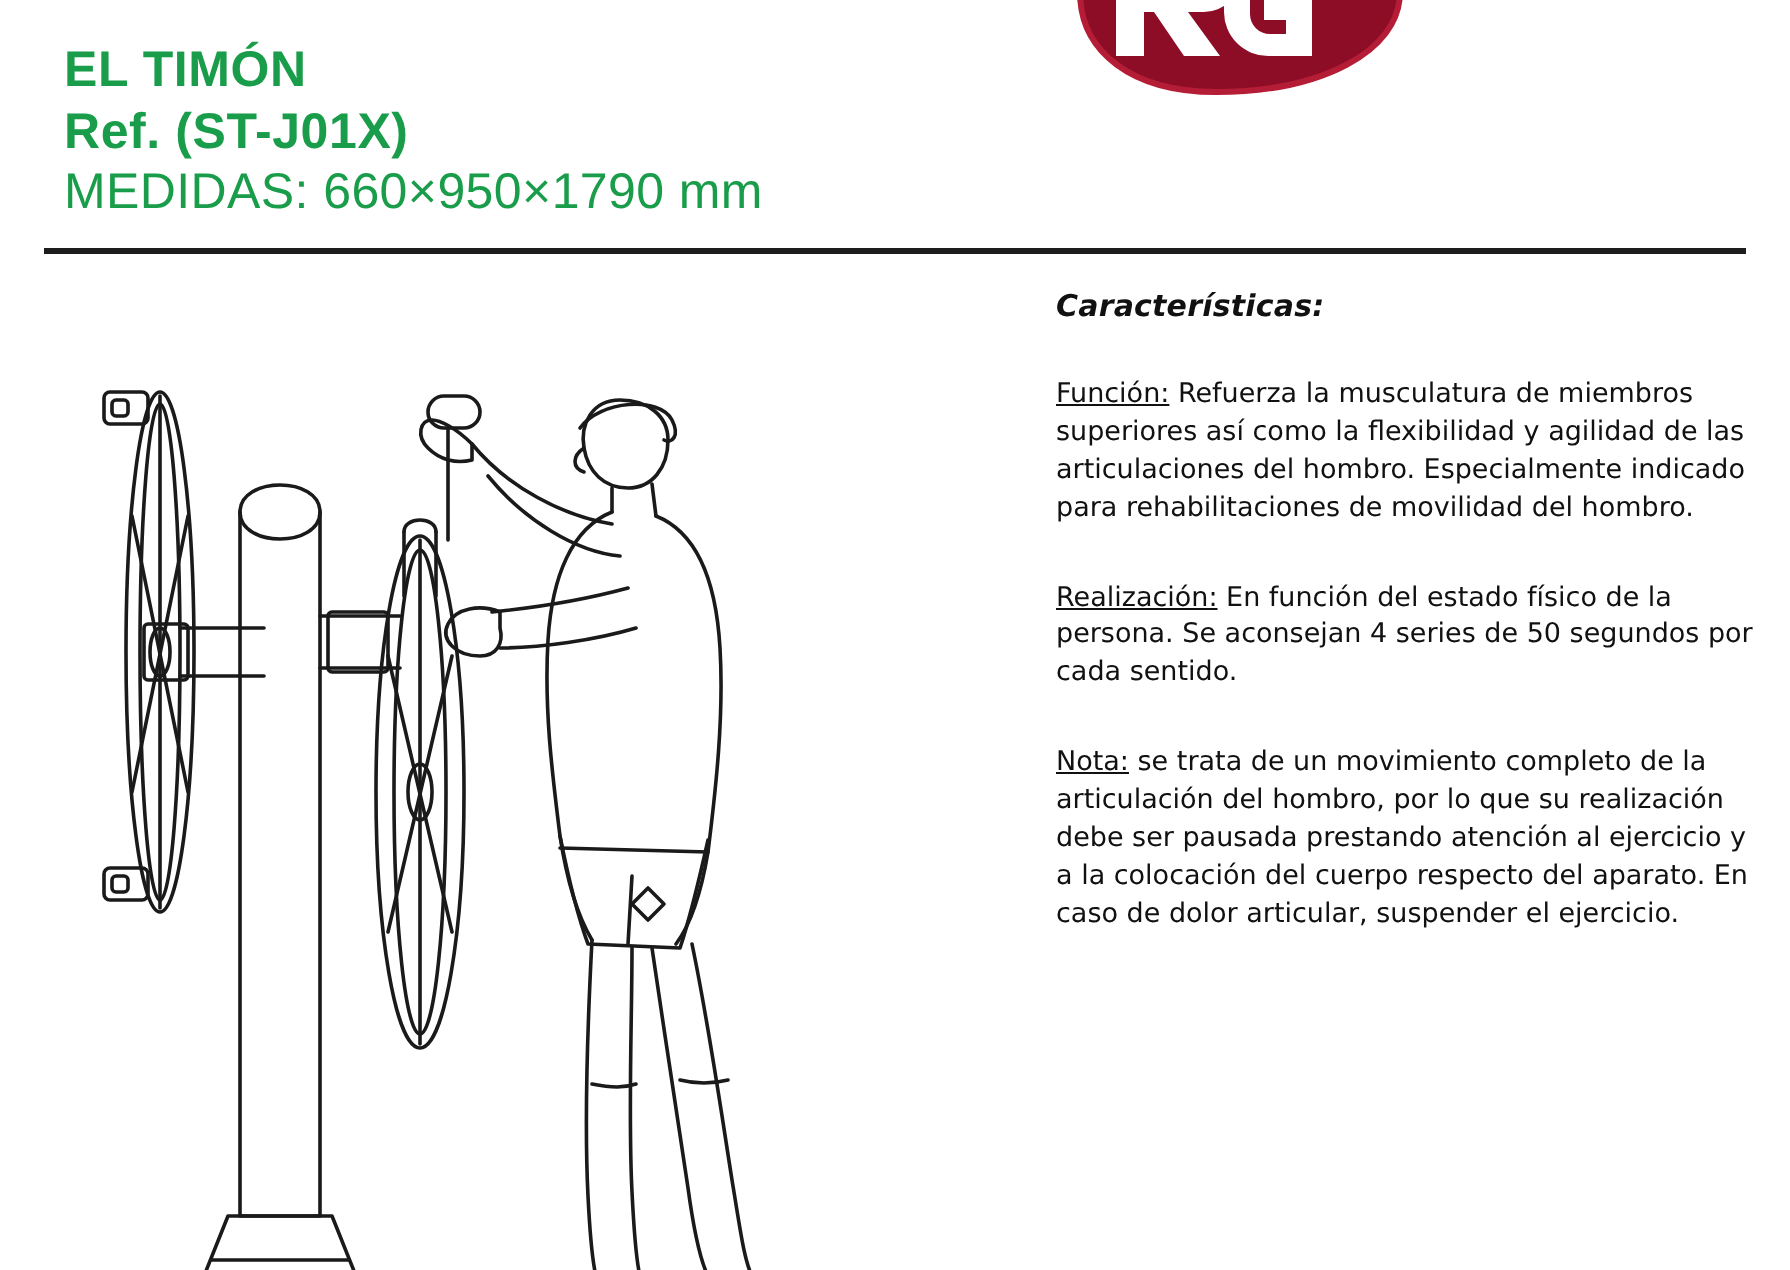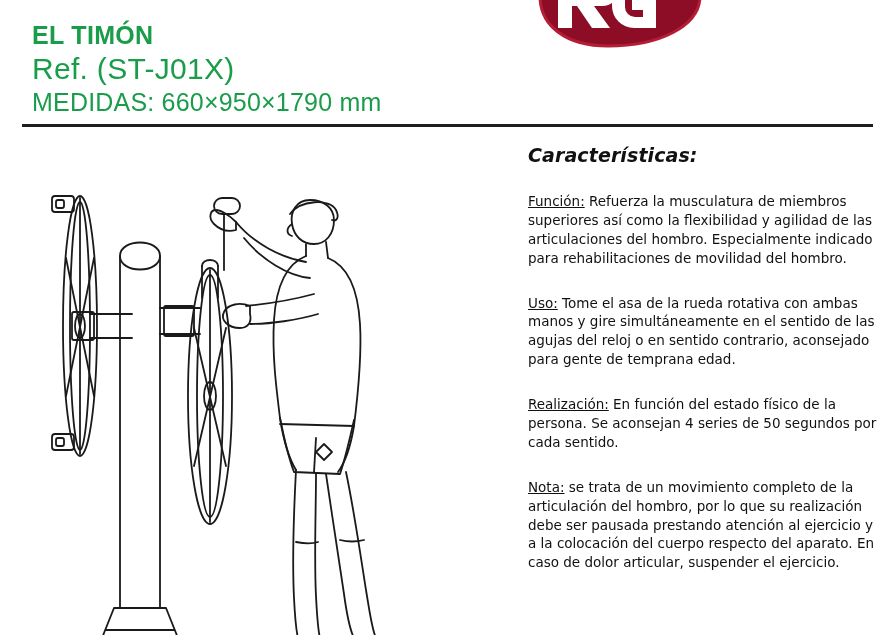--- a/index.html
+++ b/index.html
@@ -28,22 +28,22 @@
     top: 20px;
     color: #1a9d4a;
     line-height: 1.22;
   }
   #title-block .line1 {
     font-size: 25px;
     font-weight: bold;
     letter-spacing: 0.3px;
   }
   #title-block .line2 {
-    font-size: 30px;
-    font-weight: normal;
+    font-size: 25px;
+    font-weight: bold;
     letter-spacing: 0.3px;
   }
   #title-block .line3 {
     font-size: 25px;
     font-weight: normal;
     letter-spacing: 0.2px;
   }
 
   
   #logo {
@@ -85,21 +85,21 @@
   
   #specs {
     position: absolute;
     left: 528px;
     top: 14px;
     width: 350px;
     color: #111111;
     font-family: "DejaVu Sans", sans-serif;
   }
   #specs .heading {
-    font-size: 19px;
+    font-size: 15px;
     font-weight: bold;
     font-style: italic;
     margin-bottom: 12px;
     letter-spacing: 0.1px;
   }
   #specs .para {
     font-size: 13.5px;
     line-height: 1.40;
     margin-bottom: 13px;
     margin-top: 26px;
@@ -248,23 +248,20 @@
     </svg>
   </div>
 
   <div id="specs">
     <div class="heading">Características:</div>
 
     <p class="para">
       <span class="lead">Función:</span><span class="body"> Refuerza la musculatura de miembros superiores así como la flexibilidad y agilidad de las articulaciones del hombro. Especialmente indicado para rehabilitaciones de movilidad del hombro.</span>
     </p>
 
-    <p class="para">
-      <span class="lead">Uso:</span><span class="body"> Tome el asa de la rueda rotativa con ambas manos y gire simultáneamente en el sentido de las agujas del reloj o en sentido contrario, aconsejado para gente de temprana edad.</span>
-    </p>
 
     <p class="para">
       <span class="lead">Realización:</span><span class="body"> En función del estado físico de la persona. Se aconsejan 4 series de 50 segundos por cada sentido.</span>
     </p>
 
     <p class="para">
       <span class="lead">Nota:</span><span class="body"> se trata de un movimiento completo de la articulación del hombro, por lo que su realización debe ser pausada prestando atención al ejercicio y a la colocación del cuerpo respecto del aparato. En caso de dolor articular, suspender el ejercicio.</span>
     </p>
   </div>
 

